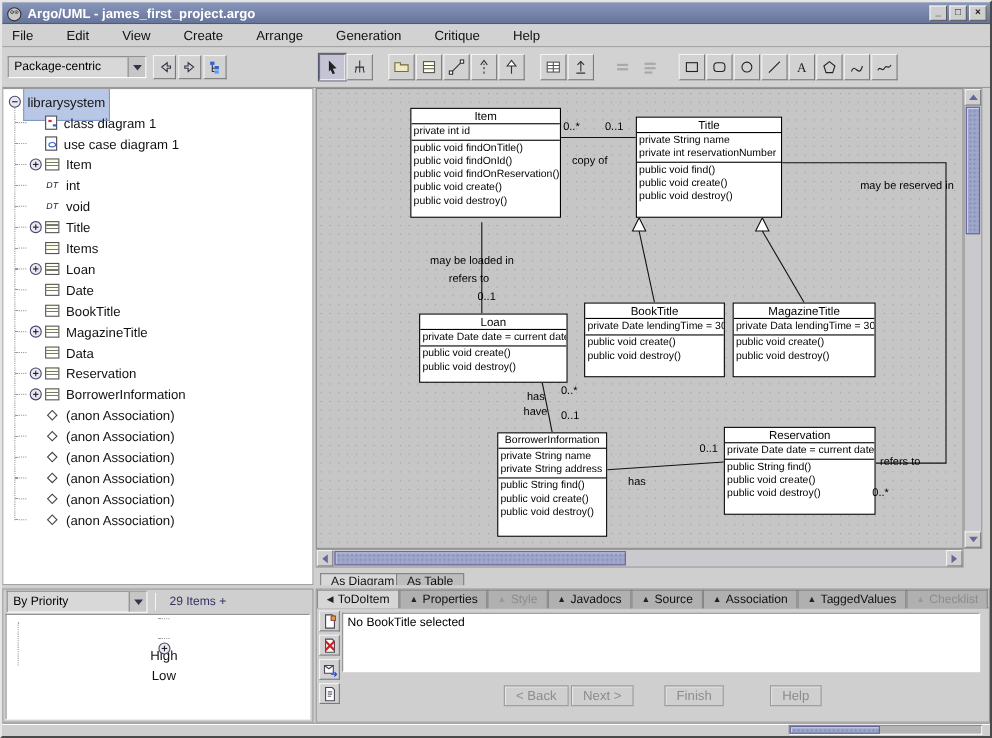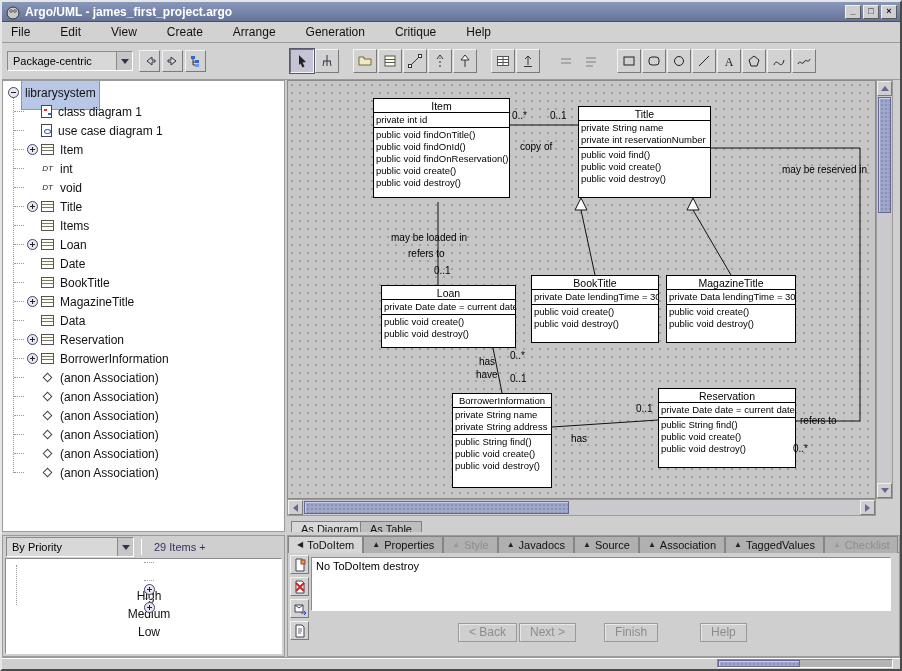--- a/index.html
+++ b/index.html
@@ -572,25 +572,20 @@
         </div>
         <span class="hdr-div"></span>
         <span class="todo-count">29 Items +</span>
       </div>
       <div class="todo-tree">
         <div class="tvguide"></div>
         <div class="trow" style="margin-top:3px">
             <span class="tstub"></span>
             <span class="exp blank"></span>
             <span class="tlabel">High</span>
-          </div>
-        <div class="trow">
-            <span class="tstub"></span>
-            <span class="exp plus"></span>
-            <span class="tlabel">Medium</span>
           </div>
         <div class="trow">
             <span class="tstub"></span>
             <span class="exp plus"></span>
             <span class="tlabel">Low</span>
           </div>
       </div>
     </div>
 
     <div class="details-panel">
@@ -649,21 +644,21 @@
                 <path d="M8 11h5M11 9l2 2-2 2" fill="none" stroke="#24c"></path>
               </svg>
             </span>
           <span class="ibtn">
               <svg width="14" height="14">
                 <path d="M3 1h6l2 2v10H3z" fill="#fff" stroke="#445"></path>
                 <path d="M5 5h4M5 7h4M5 9h3" stroke="#667" fill="none"></path>
               </svg>
             </span>
         </div>
-        <div class="msg-area"><span>No ToDoItem destroy</span></div>
+        <div class="msg-area"><span>No BookTitle selected</span></div>
         <div class="wiz-btns">
           <span class="wbtn2">&lt; Back</span>
           <span class="wbtn2" style="margin-left:2px">Next &gt;</span>
           <span class="wbtn2" style="margin-left:28px">Finish</span>
           <span class="wbtn2" style="margin-left:42px">Help</span>
         </div>
       </div>
     </div>
   </div>
 

